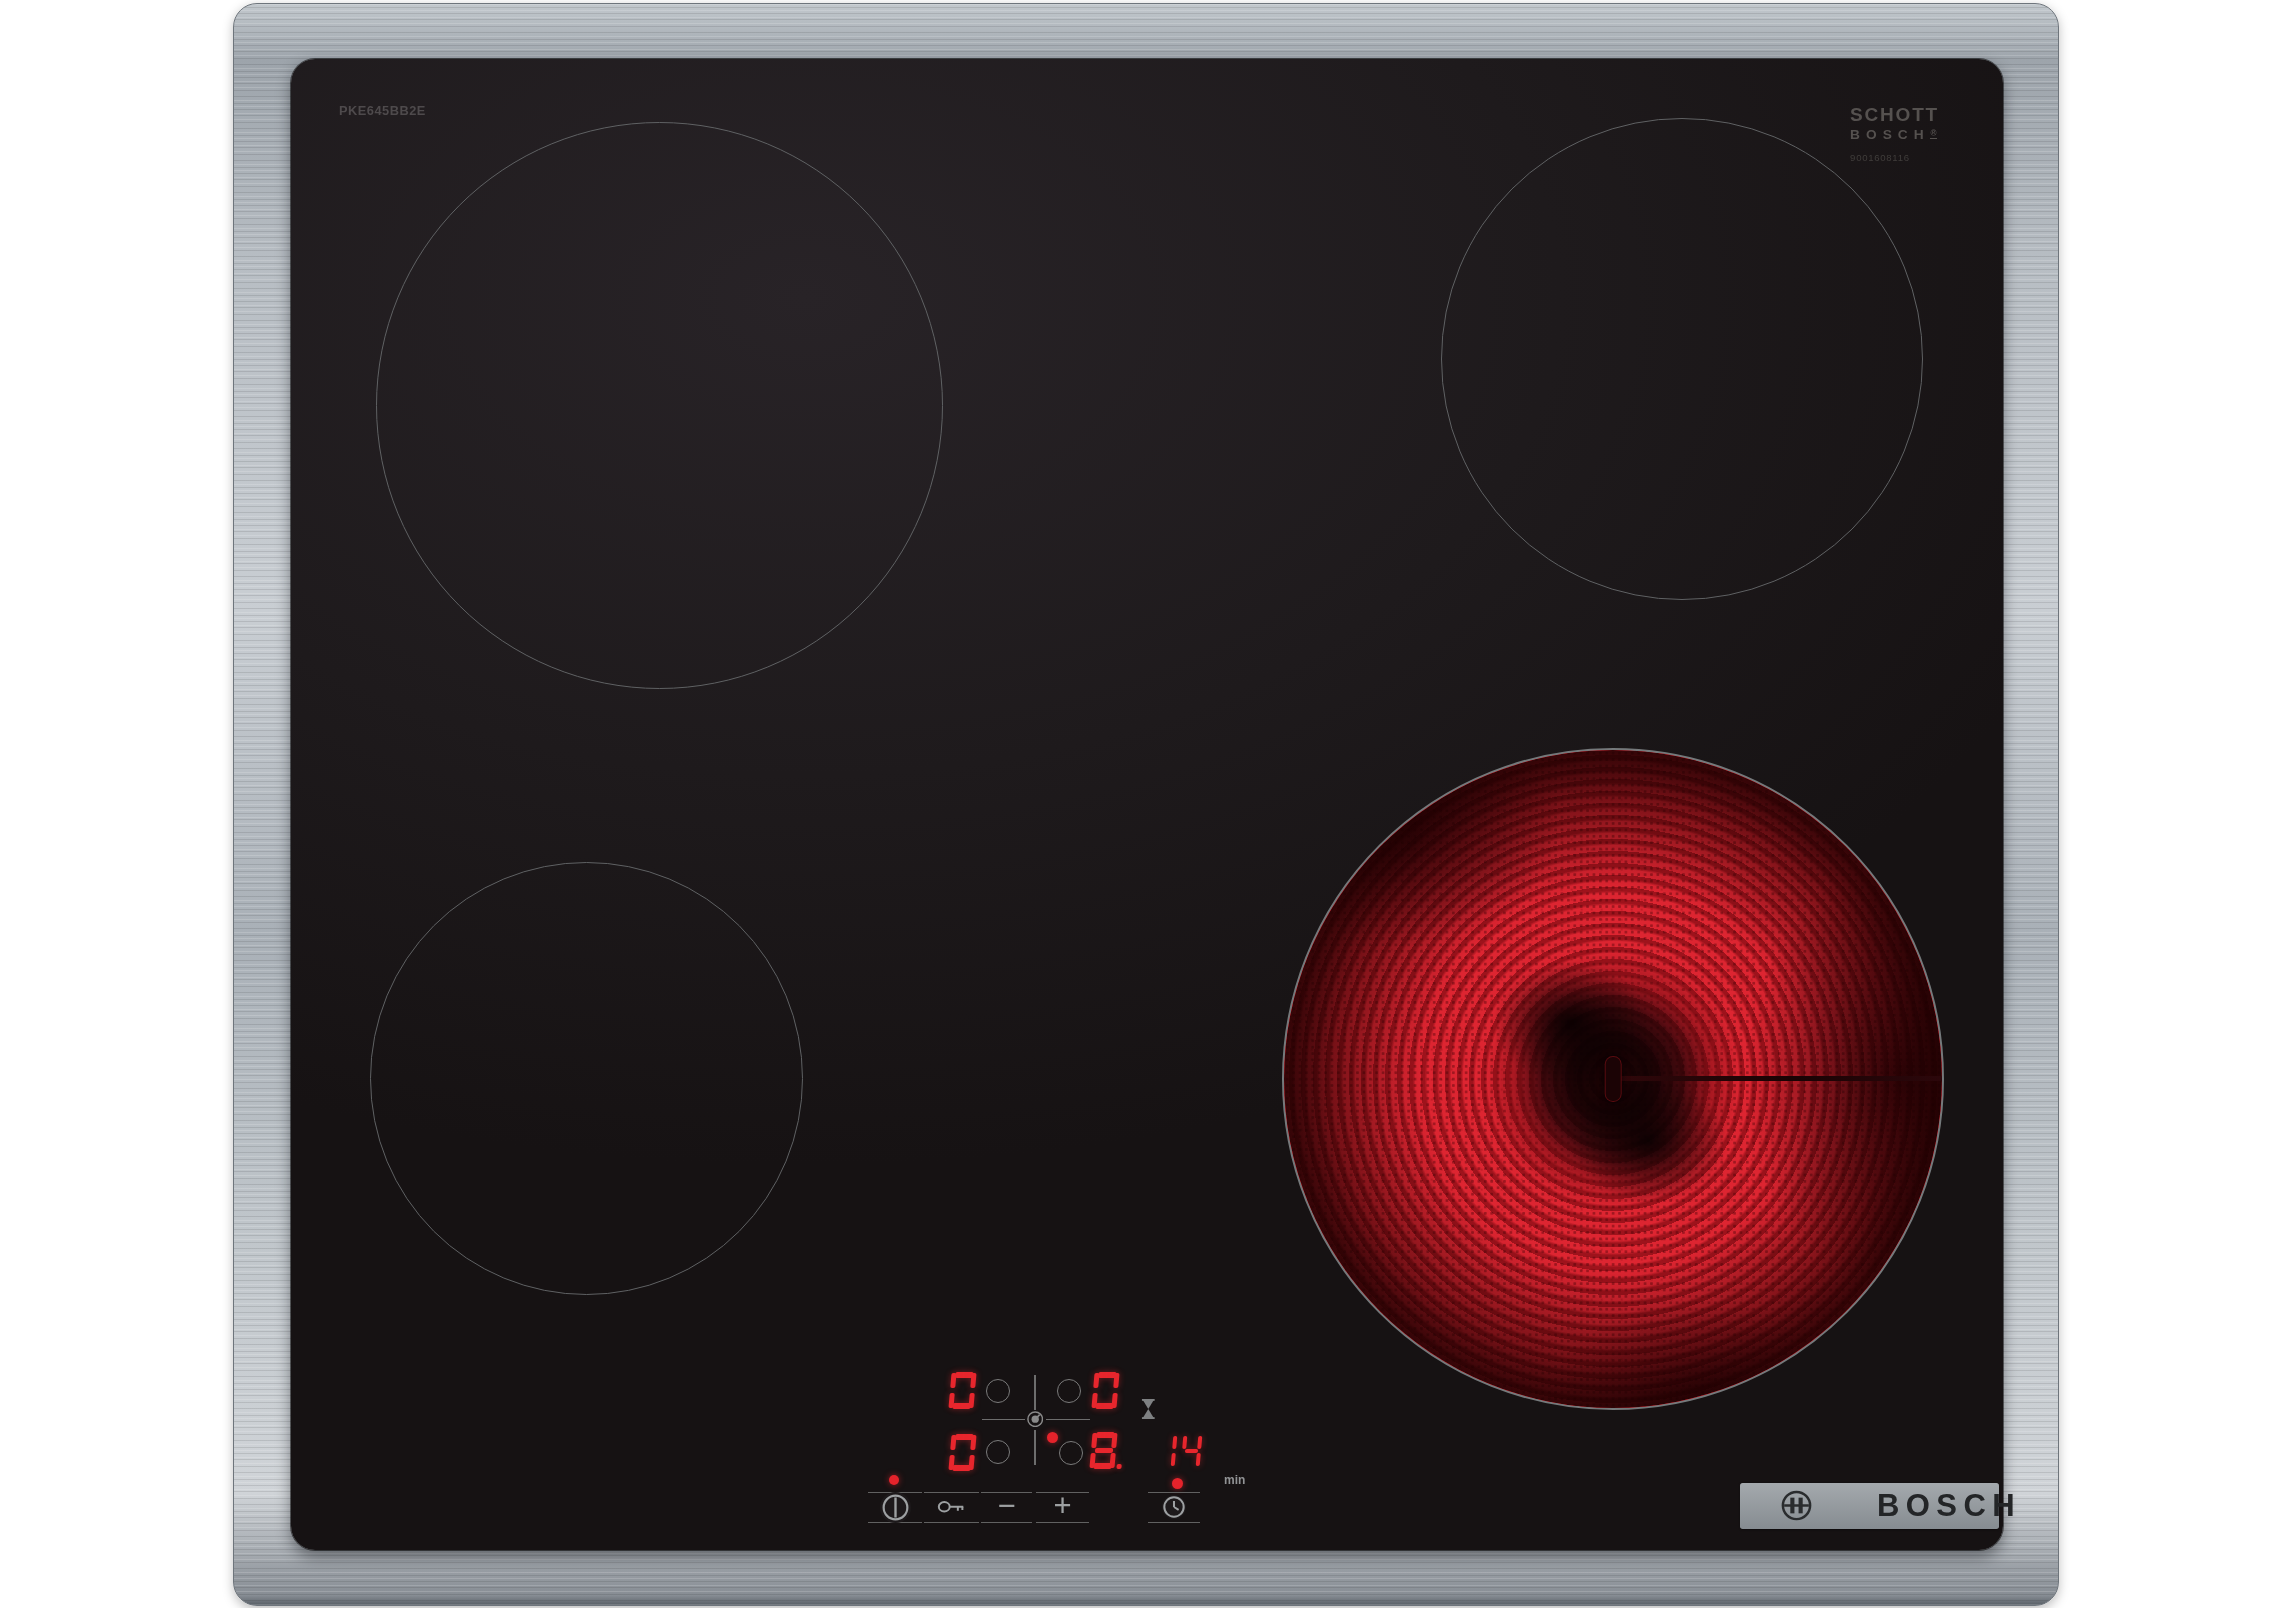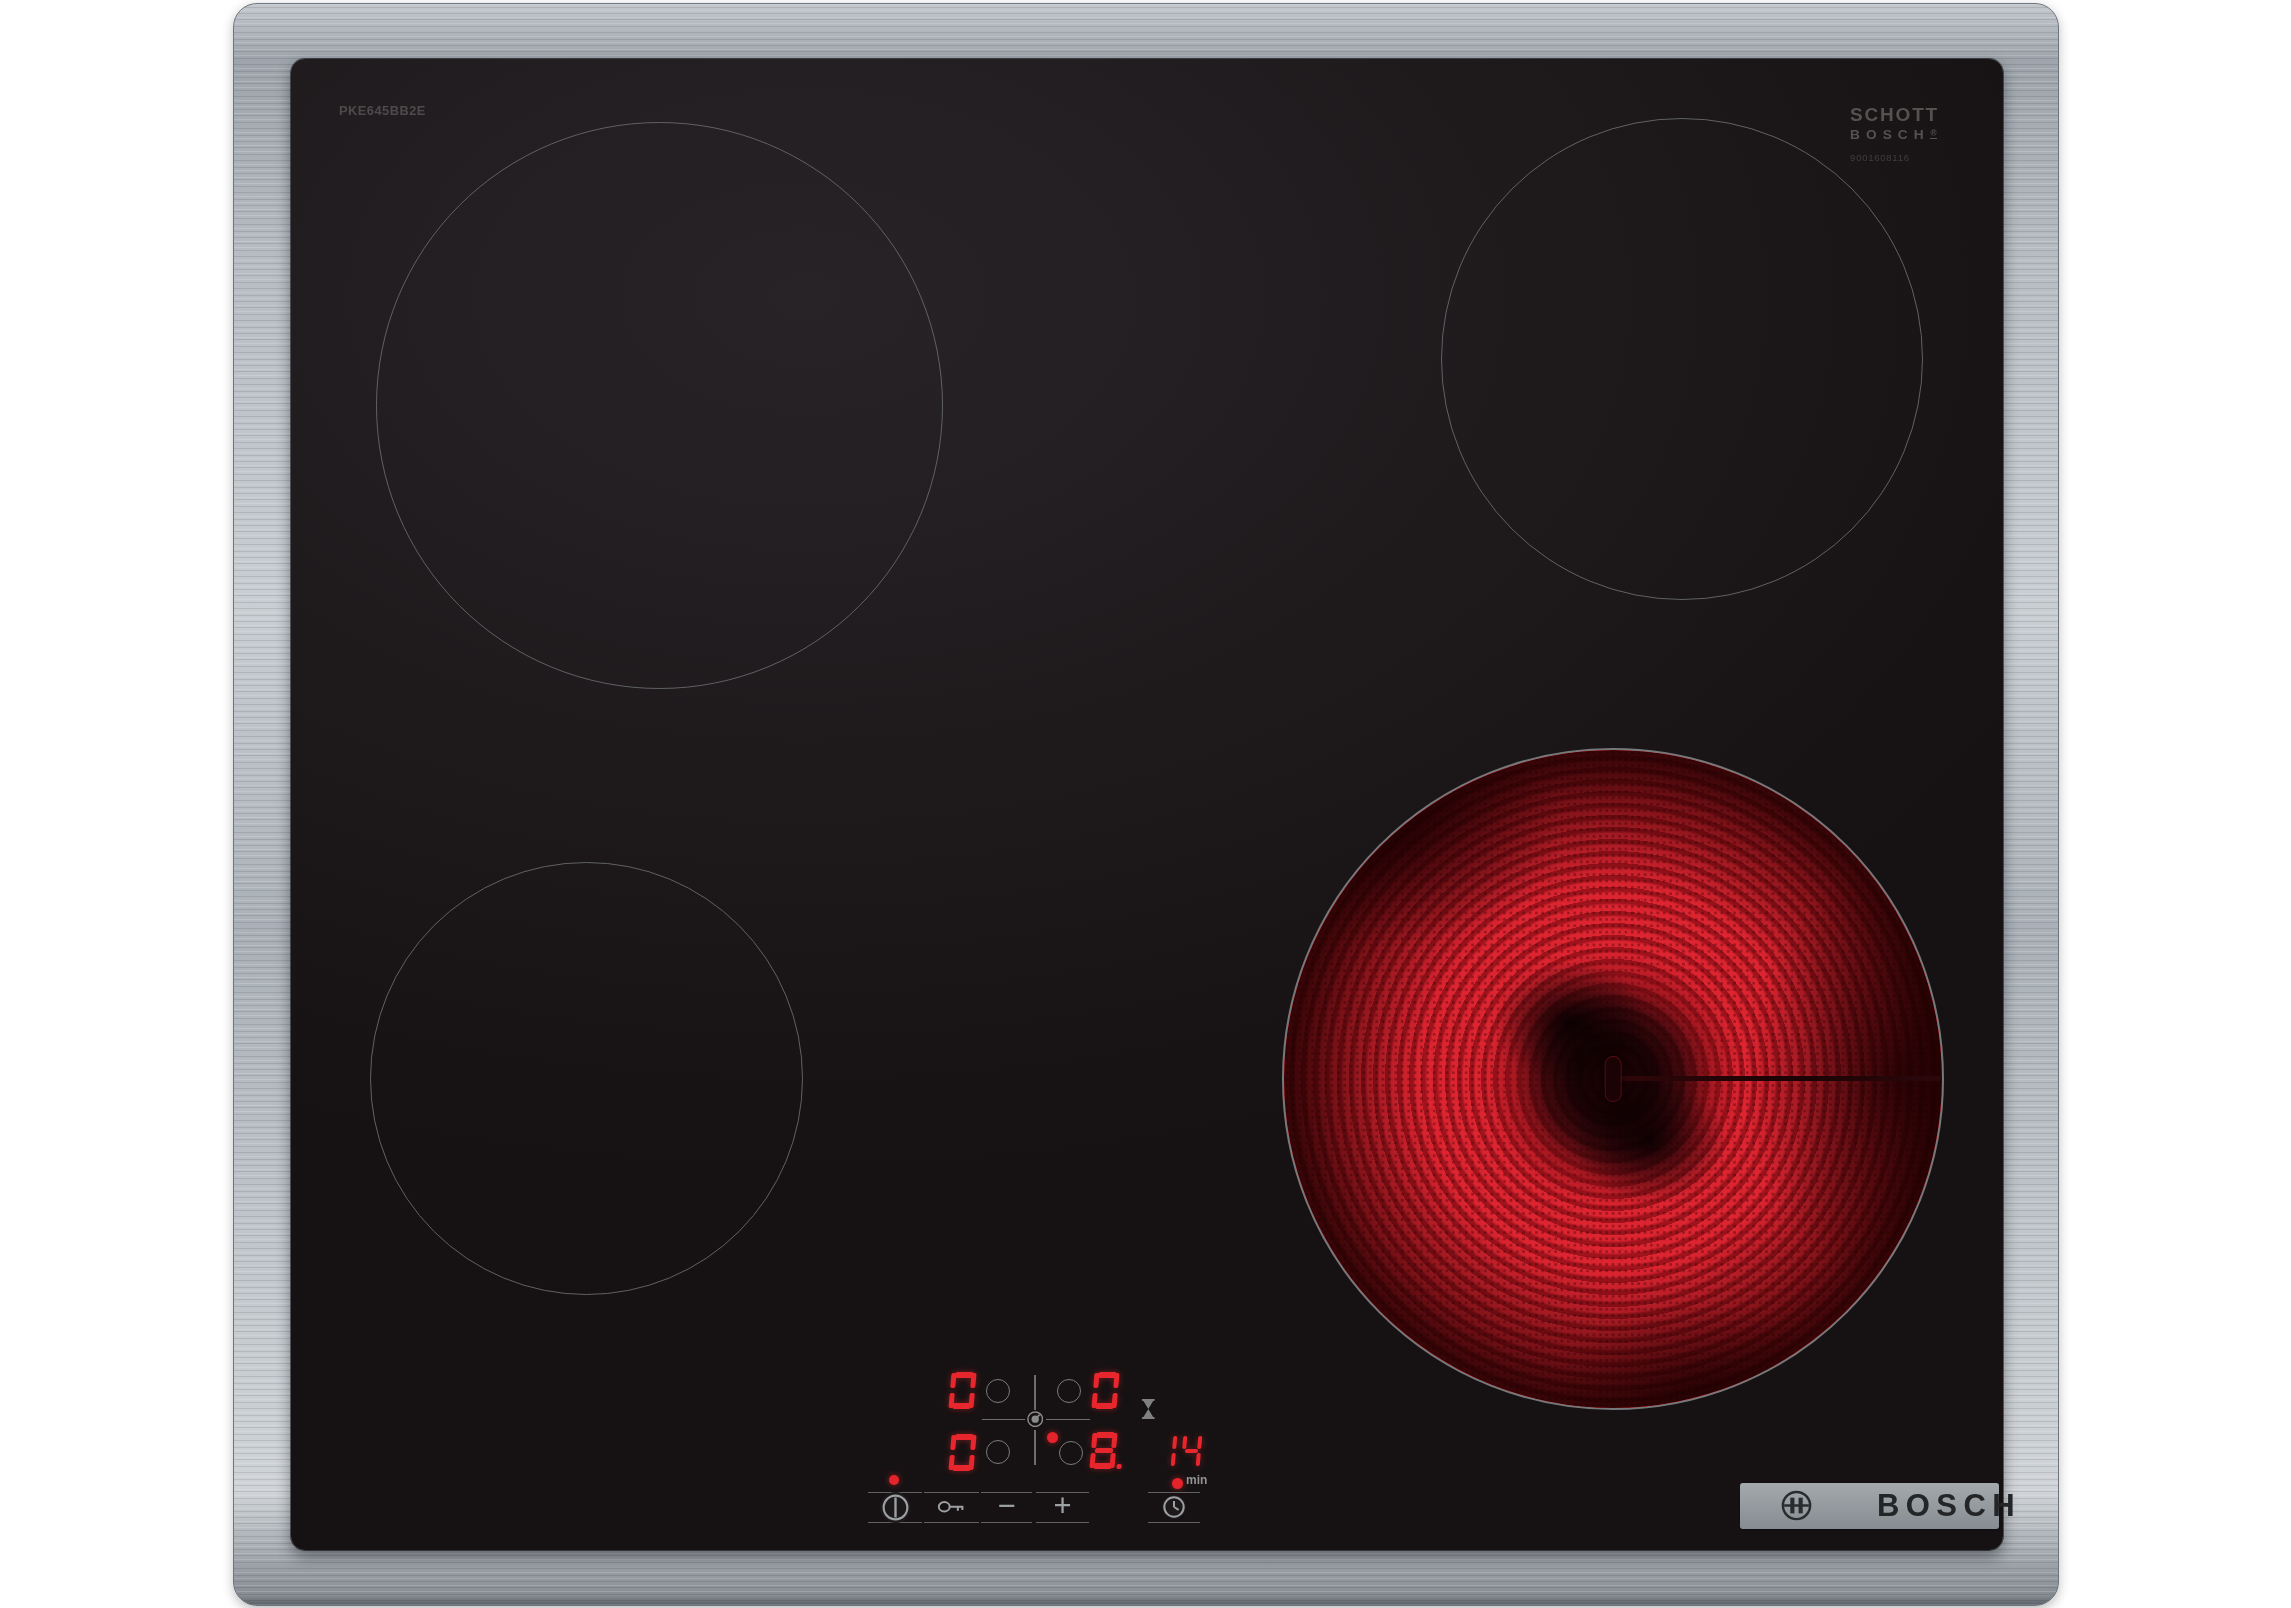--- a/index.html
+++ b/index.html
@@ -8,21 +8,21 @@
 
   
   .hob{position:absolute;left:233px;top:2.7px;width:1826px;height:1603px;border-radius:24px;
        border:0.9px solid #6e757c;box-sizing:border-box;
        background:
          repeating-linear-gradient(180deg, rgba(255,255,255,.16) 0 0.9px, rgba(255,255,255,0) 0.9px 2.7px, rgba(0,0,0,.10) 2.7px 3.7px, rgba(0,0,0,0) 3.7px 6.4px),
          linear-gradient(180deg,#c2c8cd 0%,#9da4ab 3.5%,#b7bdc3 16%,#c9ced3 38%,#a9b0b7 58%,#bfc5ca 76%,#d0d4d8 93%,#878d94 99.4%,#596067 100%);
        box-shadow:0 3.7px 11px rgba(0,0,0,.25);}
 
   
-  .glass{position:absolute;left:57px;top:55px;width:1712px;height:1491px;border-radius:14px;
+  .glass{position:absolute;left:57px;top:55px;width:1712px;height:1491px;border-radius:24px;
          background:radial-gradient(1371px 868px at 30% 16%, #282327 0%, #1e1a1c 55%, #161213 100%);
          box-shadow:0 0 0 0.9px rgba(0,0,0,.55), 0 6.4px 14.6px rgba(10,14,18,.45);}
 
   
   .model{position:absolute;left:48px;top:44px;font-size:12.8px;font-weight:bold;
          letter-spacing:0.5px;color:#4e4a4c;}
   .schott{position:absolute;right:64px;top:46px;text-align:left;color:#55514f;line-height:1;}
   .schott .l1{font-size:19px;font-weight:bold;letter-spacing:1.8px;}
   .schott .l2{font-size:13.7px;font-weight:bold;letter-spacing:6px;margin-top:4.6px;}
   .schott .reg{font-size:8.2px;vertical-align:3.7px;letter-spacing:0;border-bottom:0.9px solid #55514f;padding:0 0.9px 0.9px 0.9px;}
@@ -73,21 +73,21 @@
   .sg.e{bottom:4%;left:0;width:21%;height:40%;}
   .sg.c{bottom:4%;right:0;width:21%;height:40%;}
   .seg-dot{position:absolute;right:-27%;bottom:0;width:20%;height:14%;background:#e8262d;
            border-radius:1.8px;box-shadow:0 0 5.5px rgba(238,45,52,.45);}
 
   .xline{position:absolute;background:#6d6d6d;}
   .mini-zone{position:absolute;width:24px;height:24px;border:1.8px solid #7b7b7b;border-radius:50%;box-sizing:border-box;}
   .sel-clock{position:absolute;left:736px;top:1352px;width:16.4px;height:16.4px;}
   .led{position:absolute;width:11px;height:11px;border-radius:50%;background:#e5232b;
        box-shadow:0 0 6.4px rgba(235,40,48,.6);}
-  .min-label{position:absolute;left:895px;top:1414px;font-size:12px;color:#919395;font-weight:bold;}
+  .min-label{position:absolute;left:933px;top:1414px;font-size:12px;color:#919395;font-weight:bold;}
   .hourglass{position:absolute;left:850px;top:1340px;width:14.6px;height:20px;}
 
   .btn{position:absolute;top:1433px;height:29px;border-top:1.8px solid #616161;border-bottom:1.8px solid #616161;
        box-sizing:content-box;display:flex;align-items:center;justify-content:center;cursor:pointer;}
   .btn .glyph{color:#9da0a2;}
   .btn-icon-bg{background:#1d191b;border-radius:50%;}
   .pm{font-size:31px;color:#9da0a2;line-height:1;transform:translateY(-1.8px);}
 
   
   .badge{position:absolute;left:1449px;top:1424px;width:259px;height:46px;border-radius:2.7px;

